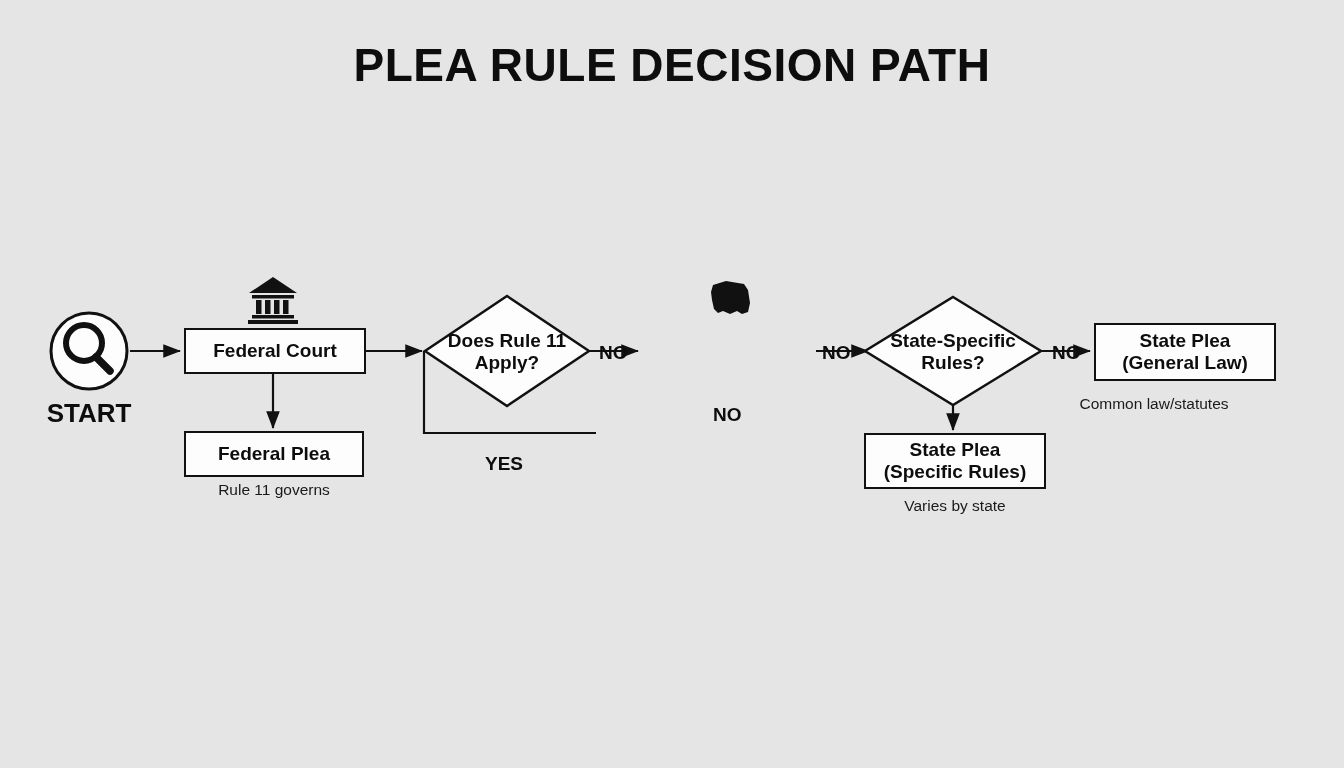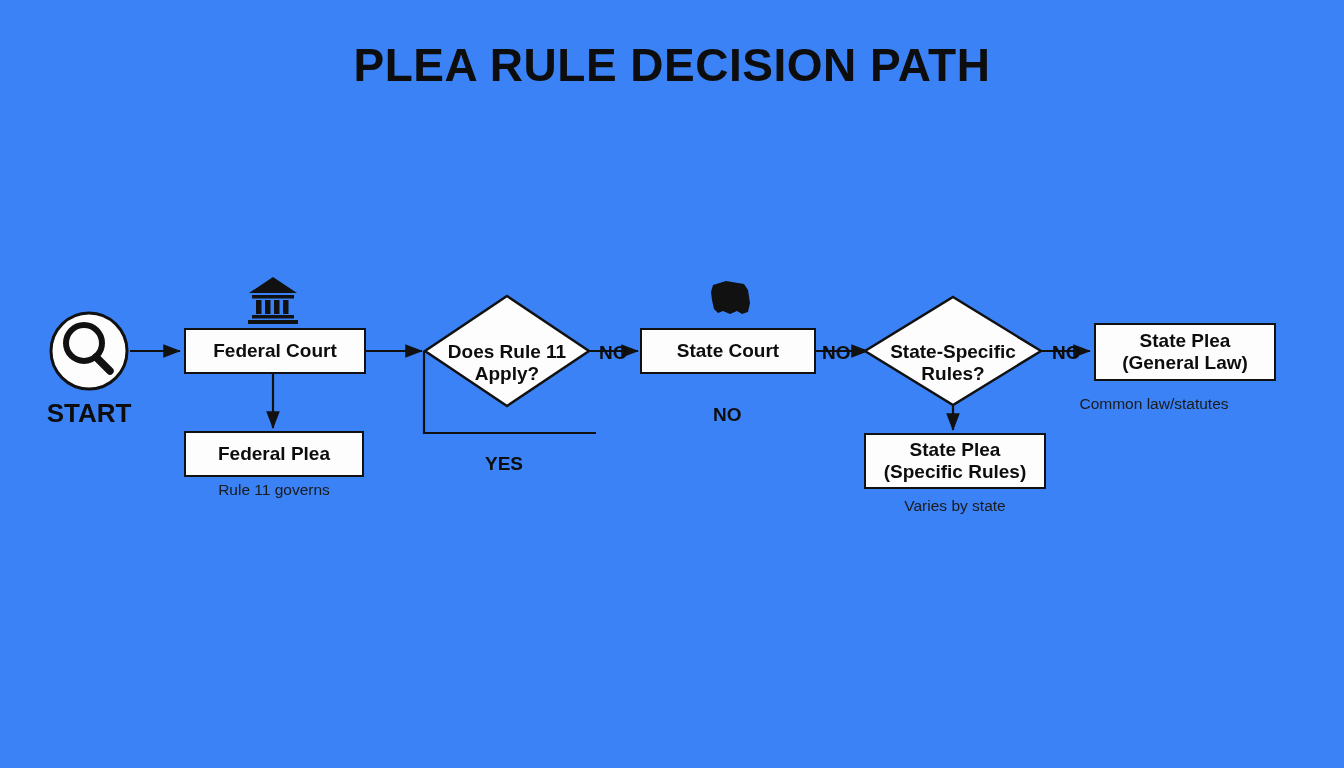--- a/index.html
+++ b/index.html
@@ -4,21 +4,21 @@
 <style>
   html, body {
     margin: 0;
     padding: 0;
     background: #ffffff;
   }
   #canvas {
     position: relative;
     width: 1344px;
     height: 768px;
-    background: #3b82f6;
+    background: #e5e5e5;
     font-family: "Liberation Sans", sans-serif;
     color: #111111;
     overflow: hidden;
   }
   #title {
     position: absolute;
     top: 38px;
     left: 0;
     width: 1344px;
     text-align: center;
@@ -68,21 +68,20 @@
     position: absolute;
     text-align: center;
     font-weight: bold;
     font-size: 19px;
     line-height: 1.18;
     color: #0d0d0d;
     display: flex;
     align-items: center;
     justify-content: center;
     pointer-events: none;
-    margin-top: 11px;
   }
   .start-label {
     position: absolute;
     text-align: center;
     font-size: 26px;
     font-weight: bold;
     color: #0d0d0d;
     white-space: nowrap;
   }
 </style>
@@ -157,23 +156,20 @@
 
   <div class="diamond-text" style="left:432px; top:327px; width:150px; height:50px; flex-direction:column;">
     <span>Does Rule 11</span>
     <span>Apply?</span>
   </div>
 
   <div class="edge-label" style="left:599px; top:326px;">NO</div>
 
   <div class="edge-label" style="left:485px; top:437px;">YES</div>
 
-  <div class="node" style="left:640px; top:328px; width:176px; height:46px;">
-    <span>State Court</span>
-  </div>
   <div class="edge-label" style="left:713px; top:388px;">NO</div>
 
   <div class="edge-label" style="left:822px; top:326px;">NO</div>
 
   <div class="diamond-text" style="left:874px; top:327px; width:158px; height:50px; flex-direction:column;">
     <span>State-Specific</span>
     <span>Rules?</span>
   </div>
 
   <div class="edge-label" style="left:1052px; top:326px;">NO</div>

